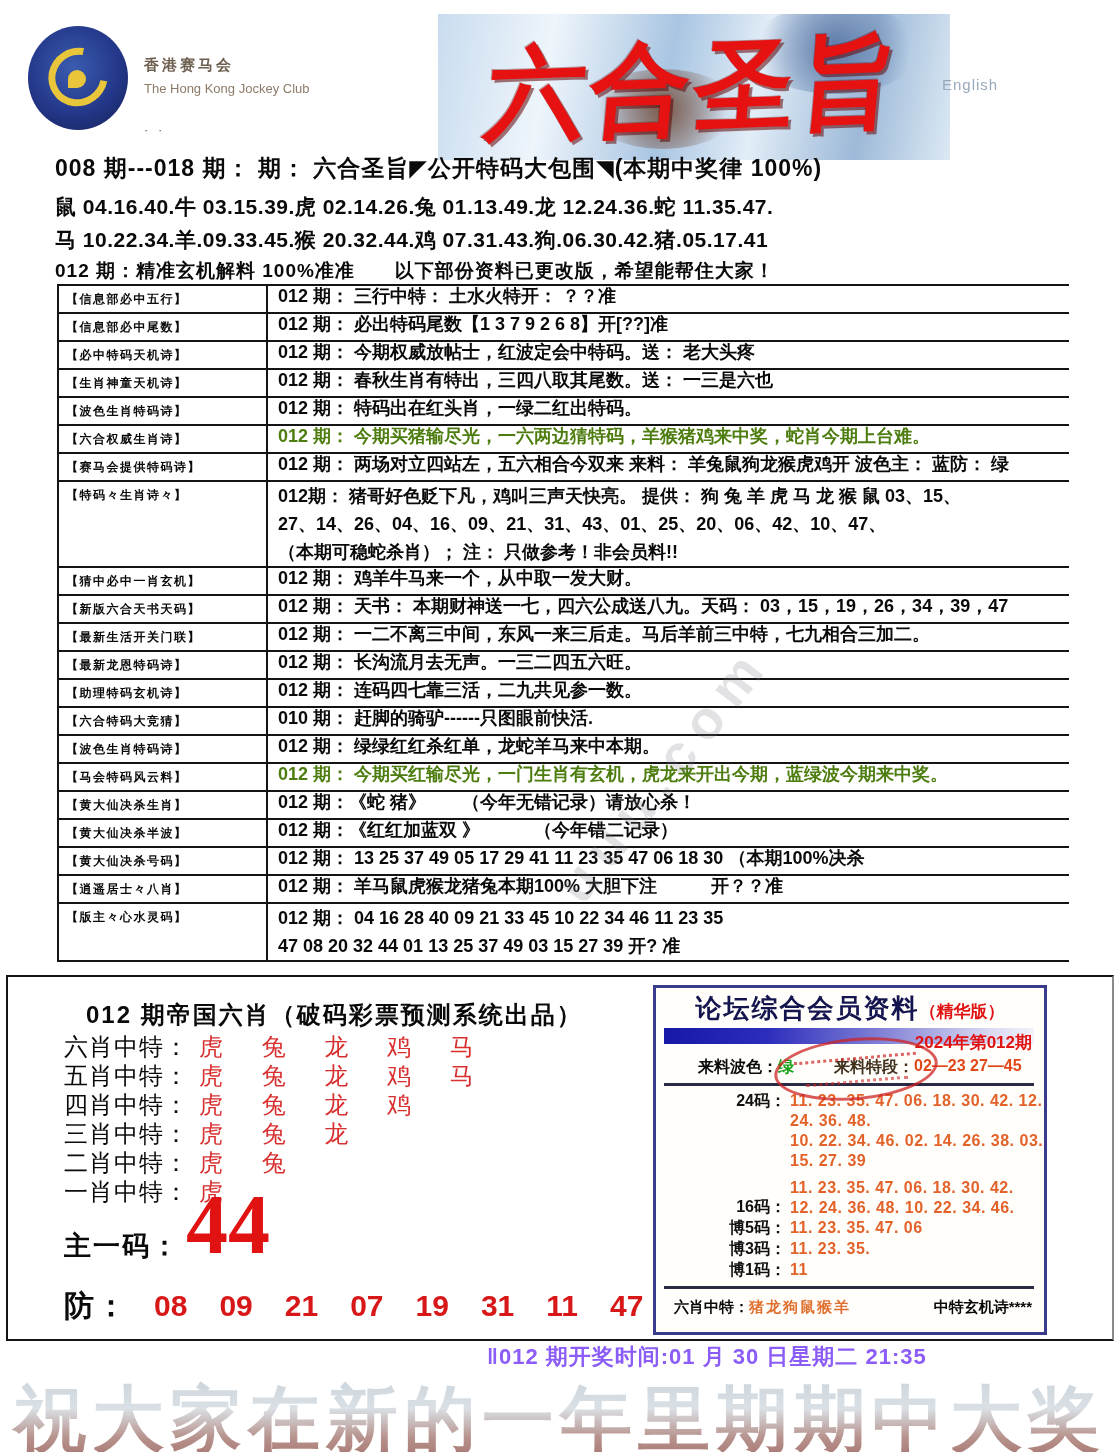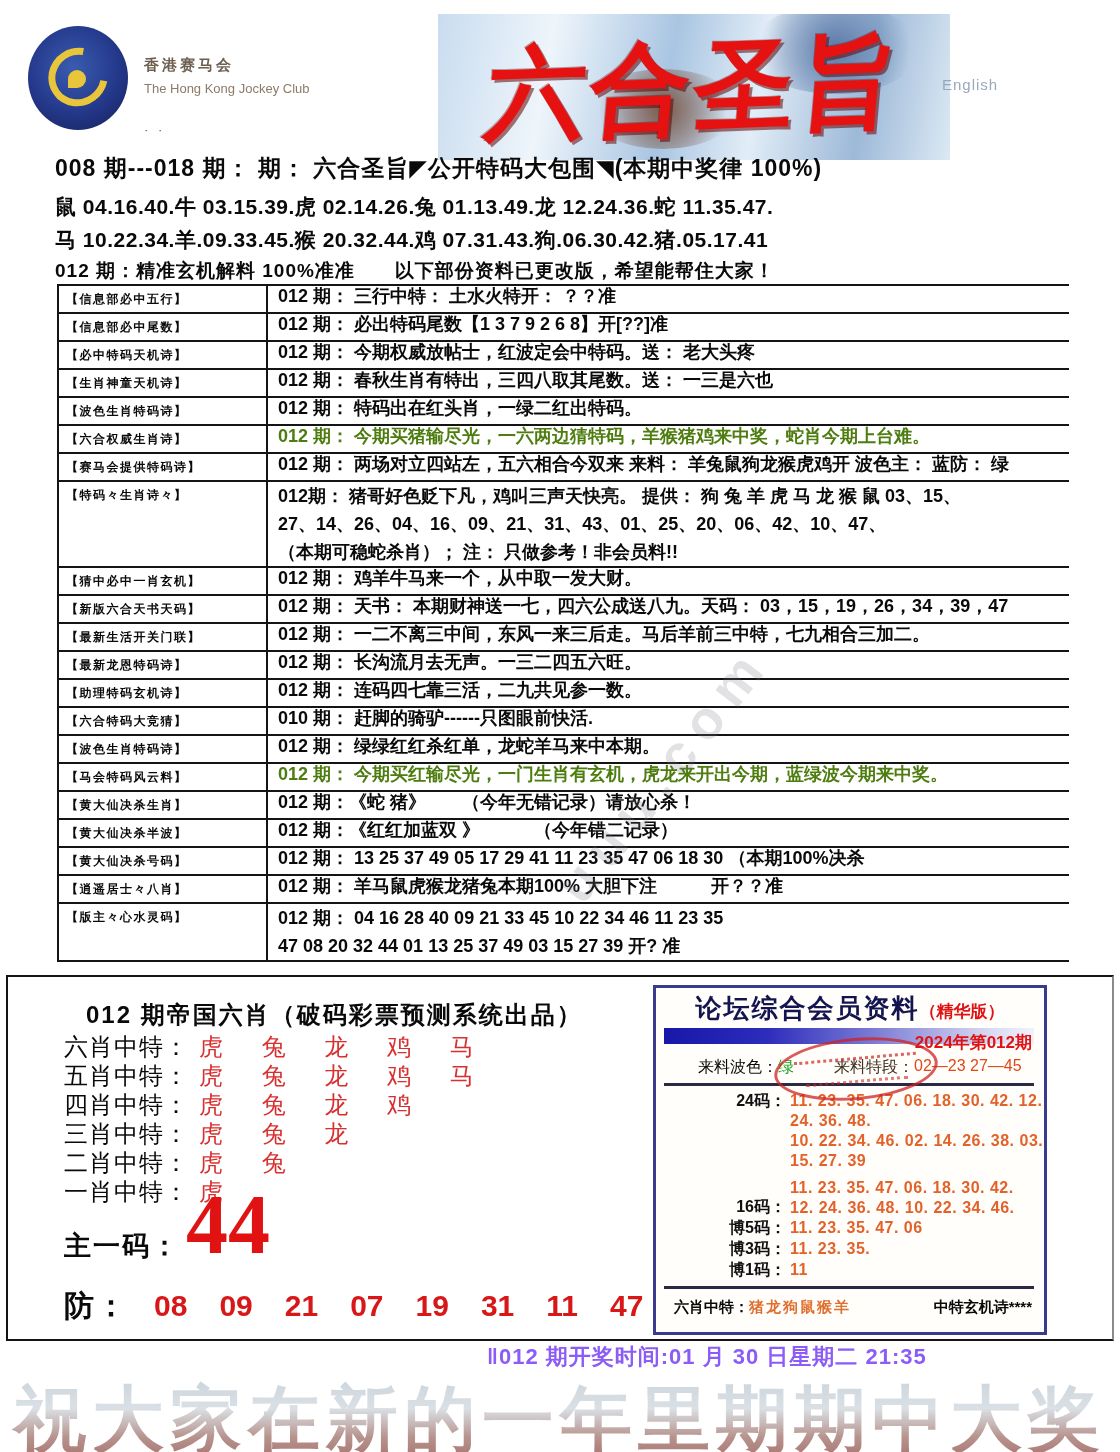--- a/index.html
+++ b/index.html
@@ -63,21 +63,21 @@
   .fang-num{color:#d81818;display:inline-block;margin-right:32px;}
 
   
   .member-box{position:absolute;left:653px;top:985px;width:388px;height:344px;
     border:3px solid #3b3b8e;background:#fffefb;overflow:hidden;}
   .mb-title{text-align:center;margin-top:5px;font-size:26px;font-weight:bold;color:#14144e;letter-spacing:2px;line-height:30px;}
   .mb-title .suffix{font-size:17px;color:#e01212;letter-spacing:0;}
   .mb-bar{height:16px;margin:1px 10px 0 8px;
     background:linear-gradient(90deg,#1717a8 0%,#2d2dbc 28%,#7f7fd6 58%,#d9d9f2 88%,#f2f2fb 100%);}
   .mb-issue{text-align:right;margin:-13px 12px 0 0;font-size:17px;font-weight:bold;color:#e01212;position:relative;z-index:2;}
-  .mb-wave{display:flex;margin:3px 10px 0 42px;font-size:16px;font-weight:normal;white-space:nowrap;}
+  .mb-wave{display:flex;margin:3px 10px 0 42px;font-size:16px;font-weight:bold;white-space:nowrap;}
   .mb-wave .wave-val{color:#18a018;margin-right:40px;}
   .mb-wave .seg-label{color:#40301c;}
   .mb-wave .seg-val{color:#e04818;}
   .mb-divider{border-top:3px solid #2a2a44;margin:5px 10px 0 8px;}
   .mb-codes{margin-top:5px;}
   .code-row{display:flex;font-size:16px;font-weight:bold;}
   .code-row.gap{margin-top:7px;align-items:flex-end;}
   .code-label{flex:0 0 82px;text-align:right;color:#111;padding-left:48px;}
   .code-lines{color:#e2622a;letter-spacing:.5px;margin-left:4px;}
   .code-lines .cline{line-height:20px;}

